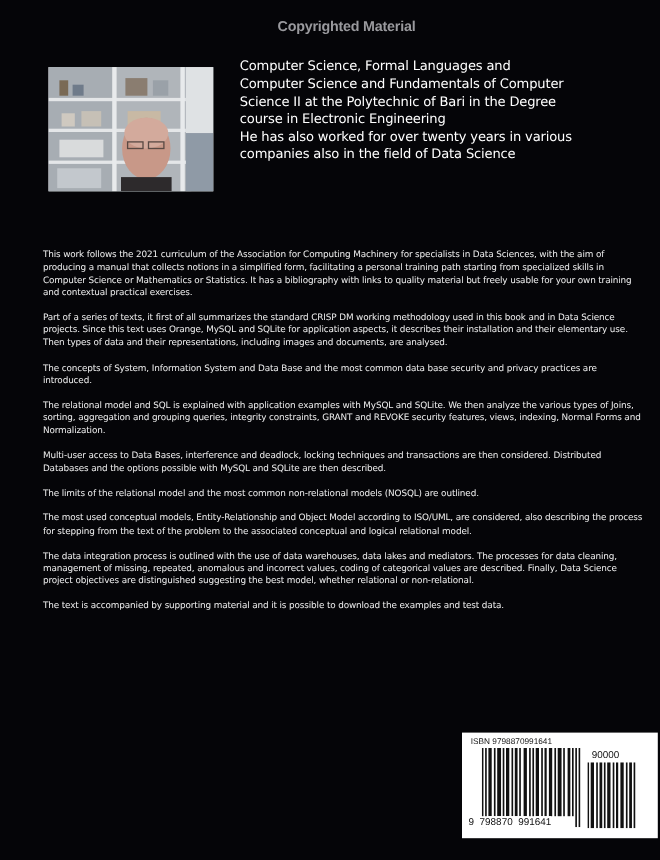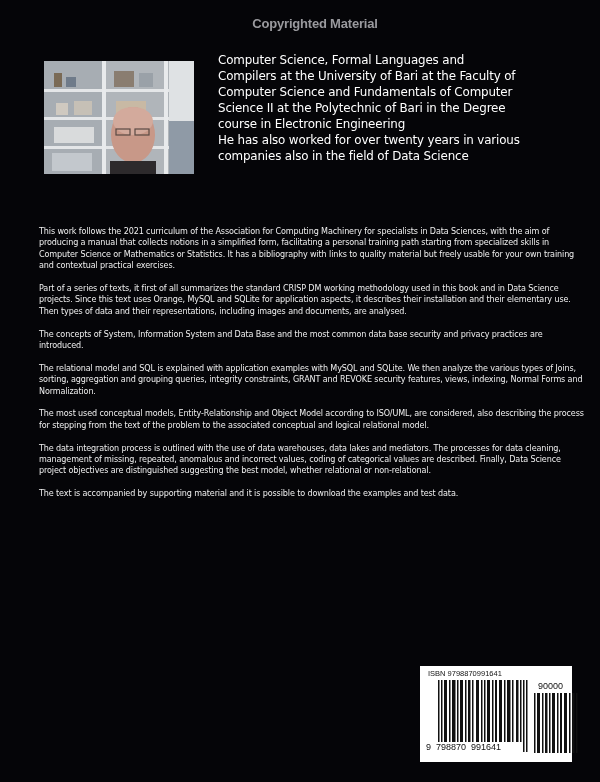--- a/index.html
+++ b/index.html
@@ -59,21 +59,21 @@
       color: #f0f0f0;
       letter-spacing: -0.12px;
     }
     .description p {
       margin: 0 0 11.4px 0;
     }
     .barcode-box {
       position: absolute;
       left: 420px;
       top: 666px;
-      width: 152px;
+      width: 178px;
       height: 96px;
       background: #ffffff;
     }
     .isbn-label {
       position: absolute;
       left: 8px;
       top: 3px;
       font-family: "Liberation Sans", sans-serif;
       font-size: 7.5px;
       color: #111;
@@ -141,33 +141,34 @@
     <ellipse cx="89" cy="74" rx="22" ry="28" fill="#c89888"></ellipse>
     <ellipse cx="89" cy="60" rx="20" ry="14" fill="#d3aa9c"></ellipse>
     <rect x="72" y="68" width="14" height="6" fill="none" stroke="#5a4a44" stroke-width="1.2"></rect>
     <rect x="91" y="68" width="14" height="6" fill="none" stroke="#5a4a44" stroke-width="1.2"></rect>
     <rect x="66" y="100" width="46" height="13" fill="#2d2a2c"></rect>
   </svg>
 </div>
 
 <div class="bio">
   <p>Computer Science, Formal Languages and</p>
-  <p>Compilers at the University of Bari at the Faculty of</p>
   <p>Computer Science and Fundamentals of Computer</p>
   <p>Science II at the Polytechnic of Bari in the Degree</p>
   <p>course in Electronic Engineering</p>
   <p>He has also worked for over twenty years in various</p>
   <p>companies also in the field of Data Science</p>
 </div>
 
 <div class="description">
   <p>This work follows the 2021 curriculum of the Association for Computing Machinery for specialists in Data Sciences, with the aim of producing a manual that collects notions in a simplified form, facilitating a personal training path starting from specialized skills in Computer Science or Mathematics or Statistics. It has a bibliography with links to quality material but freely usable for your own training and contextual practical exercises.</p>
   <p>Part of a series of texts, it first of all summarizes the standard CRISP DM working methodology used in this book and in Data Science projects. Since this text uses Orange, MySQL and SQLite for application aspects, it describes their installation and their elementary use. Then types of data and their representations, including images and documents, are analysed.</p>
   <p>The concepts of System, Information System and Data Base and the most common data base security and privacy practices are introduced.</p>
   <p>The relational model and SQL is explained with application examples with MySQL and SQLite. We then analyze the various types of Joins, sorting, aggregation and grouping queries, integrity constraints, GRANT and REVOKE security features, views, indexing, Normal Forms and Normalization.</p>
+  <p>Multi-user access to Data Bases, interference and deadlock, locking techniques and transactions are then considered. Distributed Databases and the options possible with MySQL and SQLite are then described.</p>
+  <p>The limits of the relational model and the most common non-relational models (NOSQL) are outlined.</p>
   <p>The most used conceptual models, Entity-Relationship and Object Model according to ISO/UML, are considered, also describing the process for stepping from the text of the problem to the associated conceptual and logical relational model.</p>
   <p>The data integration process is outlined with the use of data warehouses, data lakes and mediators. The processes for data cleaning, management of missing, repeated, anomalous and incorrect values, coding of categorical values are described. Finally, Data Science project objectives are distinguished suggesting the best model, whether relational or non-relational.</p>
   <p>The text is accompanied by supporting material and it is possible to download the examples and test data.</p>
 </div>
 
 <div class="barcode-box">
   <div class="isbn-label">ISBN 9798870991641</div>
   <div class="price-code">90000</div>
   <svg class="bars-main" viewBox="0 0 90 72" preserveAspectRatio="none" xmlns="http://www.w3.org/2000/svg">
     <g fill="#111">

